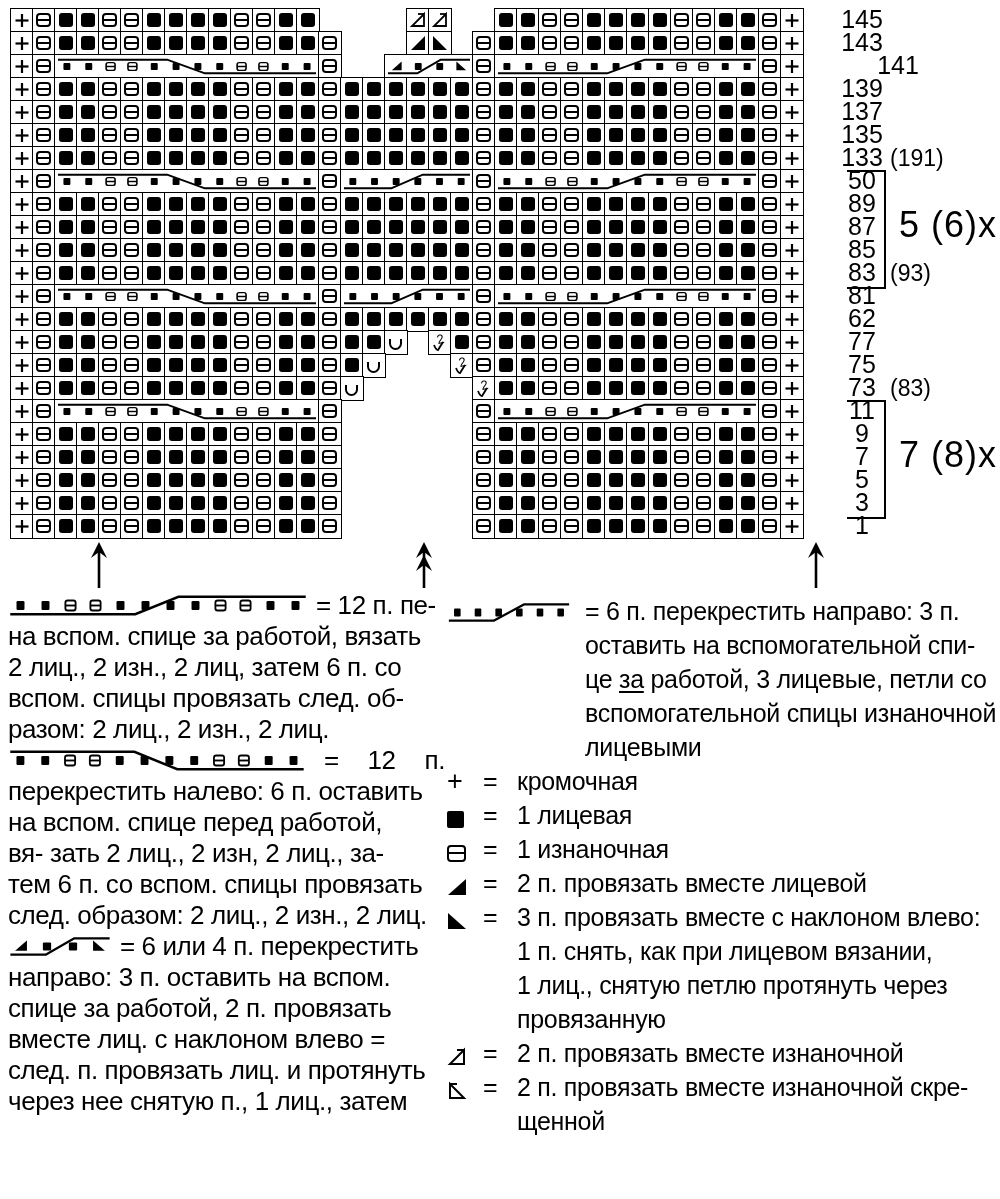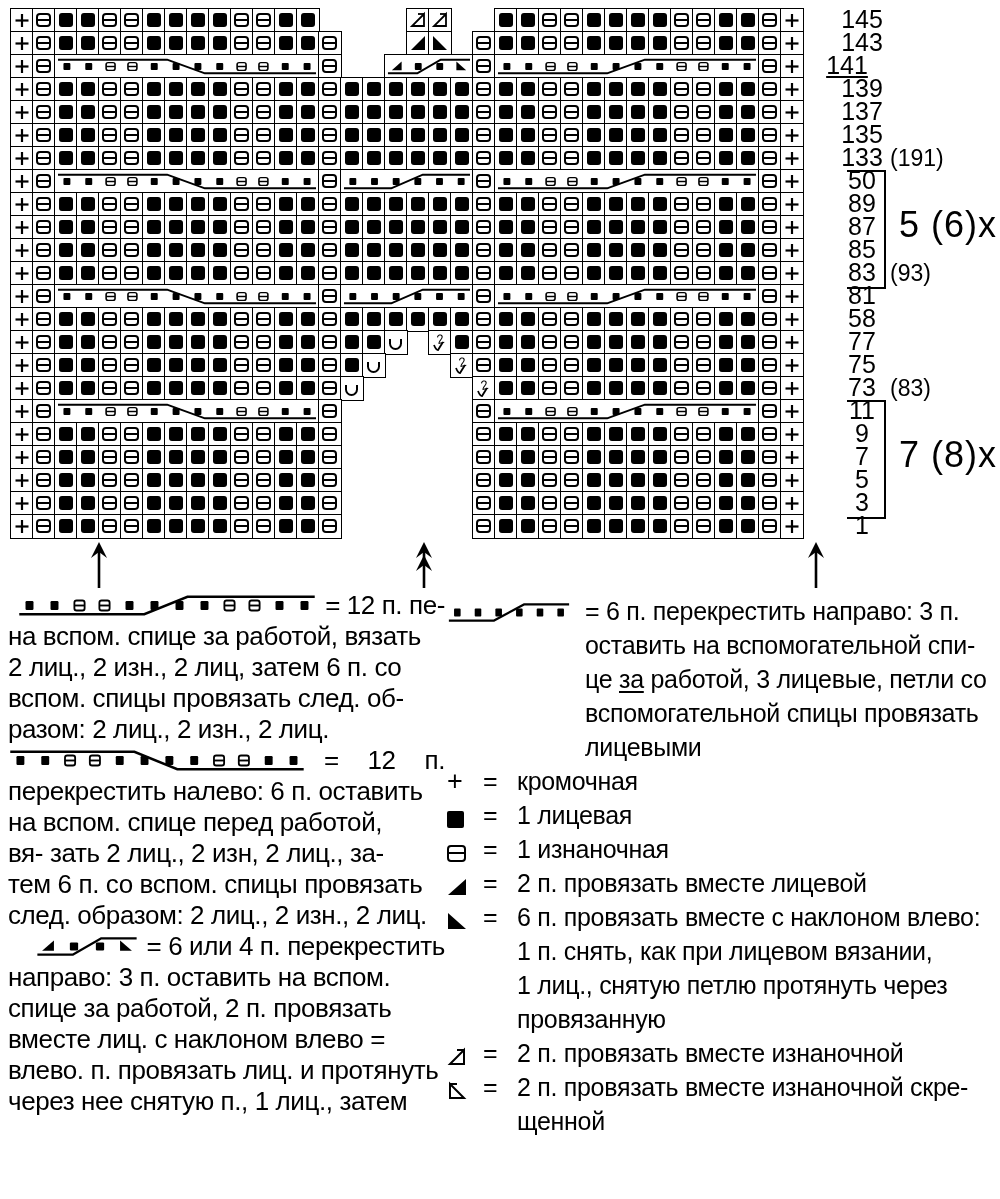--- a/index.html
+++ b/index.html
@@ -11,21 +11,21 @@
   .knit{width:14px;height:14px;background:#000;border-radius:3px;}
   .purl{width:15px;height:14px;border:2px solid #000;border-radius:4px;position:relative;background:#fff;box-sizing:border-box;}
   .purl::after{content:"";position:absolute;left:-.5px;right:-.5px;top:50%;margin-top:-1px;height:2px;background:#000;}
   .ucast{width:13px;height:11px;border:2.2px solid #000;border-top:none;border-radius:0 0 8px 8px;margin-top:4px;box-sizing:border-box;}
   .rownum{position:absolute;width:42px;height:23px;line-height:23px;text-align:center;font-size:25px;}
   .rownote{position:absolute;height:23px;line-height:24px;font-size:23px;}
   .bracket{position:absolute;border:2px solid #000;border-left:none;}
   .repeat-label{position:absolute;font-size:36px;letter-spacing:1px;}
   
   #legend-left{position:absolute;left:8px;top:590px;width:437px;font-size:26px;line-height:31px;letter-spacing:-0.4px;}
-  .l-first{display:flex;align-items:center;gap:8px;white-space:nowrap;justify-content:flex-end;}
+  .l-first{display:flex;align-items:center;gap:8px;white-space:nowrap;}
   .l-first.spread span{word-spacing:22px;margin-left:10px;}
   .l-line{white-space:nowrap;}
   #legend-right{position:absolute;left:447px;top:594px;width:548px;font-size:25px;line-height:34px;letter-spacing:-0.3px;}
   #rl-cable{position:relative;padding-left:138px;min-height:170px;}
   #rl-cable .sym{position:absolute;left:0;top:5px;}
   .rs-row{display:flex;align-items:flex-start;}
   .rs-glyph{width:36px;flex:0 0 36px;display:flex;justify-content:flex-start;align-items:center;height:34px;}
   .rs-eq{width:34px;flex:0 0 34px;}
   .rs-text{flex:1;}
   u{text-underline-offset:3px;}
@@ -313,21 +313,21 @@
       </div>
       <div class="cell" style="left: 758px; top: 54px; width: 23.5px; height: 24.5px;">
         <div class="purl"></div>
       </div>
       <div class="cell" style="left: 780px; top: 54px; width: 23.5px; height: 24.5px;">
         <svg width="22" height="23">
           <line x1="11" y1="5" x2="11" y2="18" stroke="#000" stroke-width="2.2"></line>
           <line x1="4.5" y1="11.5" x2="17.5" y2="11.5" stroke="#000" stroke-width="2.2"></line>
         </svg>
       </div>
-      <div class="rownum" style="left: 826px; top: 54px; text-decoration: underline;">141</div>
+      <div class="rownum" style="left: 877px; top: 54px;">141</div>
       <div class="cell" style="left: 10px; top: 77px; width: 23.5px; height: 24.5px;">
         <svg width="22" height="23">
           <line x1="11" y1="5" x2="11" y2="18" stroke="#000" stroke-width="2.2"></line>
           <line x1="4.5" y1="11.5" x2="17.5" y2="11.5" stroke="#000" stroke-width="2.2"></line>
         </svg>
       </div>
       <div class="cell" style="left: 32px; top: 77px; width: 23.5px; height: 24.5px;">
         <div class="purl"></div>
       </div>
       <div class="cell" style="left: 54px; top: 77px; width: 23.5px; height: 24.5px;">
@@ -1506,21 +1506,21 @@
       </div>
       <div class="cell" style="left: 758px; top: 307px; width: 23.5px; height: 24.5px;">
         <div class="purl"></div>
       </div>
       <div class="cell" style="left: 780px; top: 307px; width: 23.5px; height: 24.5px;">
         <svg width="22" height="23">
           <line x1="11" y1="5" x2="11" y2="18" stroke="#000" stroke-width="2.2"></line>
           <line x1="4.5" y1="11.5" x2="17.5" y2="11.5" stroke="#000" stroke-width="2.2"></line>
         </svg>
       </div>
-      <div class="rownum" style="left: 841px; top: 307px;">58</div>
+      <div class="rownum" style="left: 841px; top: 307px;">62</div>
       <div class="cell" style="left: 10px; top: 330px; width: 23.5px; height: 24.5px;">
         <svg width="22" height="23">
           <line x1="11" y1="5" x2="11" y2="18" stroke="#000" stroke-width="2.2"></line>
           <line x1="4.5" y1="11.5" x2="17.5" y2="11.5" stroke="#000" stroke-width="2.2"></line>
         </svg>
       </div>
       <div class="cell" style="left: 32px; top: 330px; width: 23.5px; height: 24.5px;">
         <div class="purl"></div>
       </div>
       <div class="cell" style="left: 54px; top: 330px; width: 23.5px; height: 24.5px;">
@@ -2477,39 +2477,39 @@
             <rect x="29.5" y="7.75" width="7" height="7.5" rx="1" fill="#000"></rect>
             <rect x="51.5" y="7.75" width="7" height="7.5" rx="1" fill="#000"></rect>
             <polygon points="72,6 72,15.5 82,15.5" fill="#000"></polygon>
             <path d="M2,19 H32 L56,4 H86" fill="none" stroke="#000" stroke-width="2.2"></path>
           </svg>
           <span>= 6 или 4 п. перекрестить</span>
         </div>
         <div class="l-line">направо: 3 п. оставить на вспом.</div>
         <div class="l-line">спице за работой, 2 п. провязать</div>
         <div class="l-line">вместе лиц. с наклоном влево =</div>
-        <div class="l-line">влево. п. провязать лиц. и протянуть</div>
+        <div class="l-line">след. п. провязать лиц. и протянуть</div>
         <div class="l-line">через нее снятую п., 1 лиц., затем</div>
       </div>
     </div>
   <div id="legend-right">
     <div id="rl-cable">
         <div class="sym"><svg width="124" height="25" viewBox="0 0 132 23" preserveAspectRatio="none">
             <rect x="7.5" y="7.75" width="7" height="7.5" rx="1" fill="#000"></rect>
             <rect x="29.5" y="7.75" width="7" height="7.5" rx="1" fill="#000"></rect>
             <rect x="51.5" y="7.75" width="7" height="7.5" rx="1" fill="#000"></rect>
             <rect x="73.5" y="7.75" width="7" height="7.5" rx="1" fill="#000"></rect>
             <rect x="95.5" y="7.75" width="7" height="7.5" rx="1" fill="#000"></rect>
             <rect x="117.5" y="7.75" width="7" height="7.5" rx="1" fill="#000"></rect>
             <path d="M2,19 H50 L82,4 H130" fill="none" stroke="#000" stroke-width="2.2"></path>
           </svg></div>
         <div class="l-line">= 6 п. перекрестить направо: 3 п.</div>
         <div class="l-line">оставить на вспомогательной спи-</div>
         <div class="l-line">це <u>за</u> работой, 3 лицевые, петли со</div>
-        <div class="l-line">вспомогательной спицы провязать</div>
+        <div class="l-line">вспомогательной спицы изнаночной</div>
         <div class="l-line">лицевыми</div>
       </div>
     <div id="rl-symbols">
         <div class="rs-row">
           <div class="rs-glyph" style="font-size: 27px;">+</div>
           <div class="rs-eq">=</div>
           <div class="rs-text">
             <div class="l-line">кромочная</div>
           </div>
         </div>
@@ -2543,21 +2543,21 @@
           </div>
         </div>
         <div class="rs-row">
           <div class="rs-glyph">
             <svg width="20" height="20" style="margin-top:7px;">
               <polygon points="1,2 1,18 19,18" fill="#000"></polygon>
             </svg>
           </div>
           <div class="rs-eq">=</div>
           <div class="rs-text">
-            <div class="l-line">6 п. провязать вместе с наклоном влево:</div>
+            <div class="l-line">3 п. провязать вместе с наклоном влево:</div>
             <div class="l-line">1 п. снять, как при лицевом вязании,</div>
             <div class="l-line">1 лиц., снятую петлю протянуть через</div>
             <div class="l-line">провязанную</div>
           </div>
         </div>
         <div class="rs-row">
           <div class="rs-glyph">
             <svg width="20" height="20" style="margin-top:7px;">
               <path d="M3,17 L17,17 L17,3 Z" fill="none" stroke="#000" stroke-width="2"></path>
               <line x1="10" y1="3" x2="17" y2="3" stroke="#000" stroke-width="2"></line>

